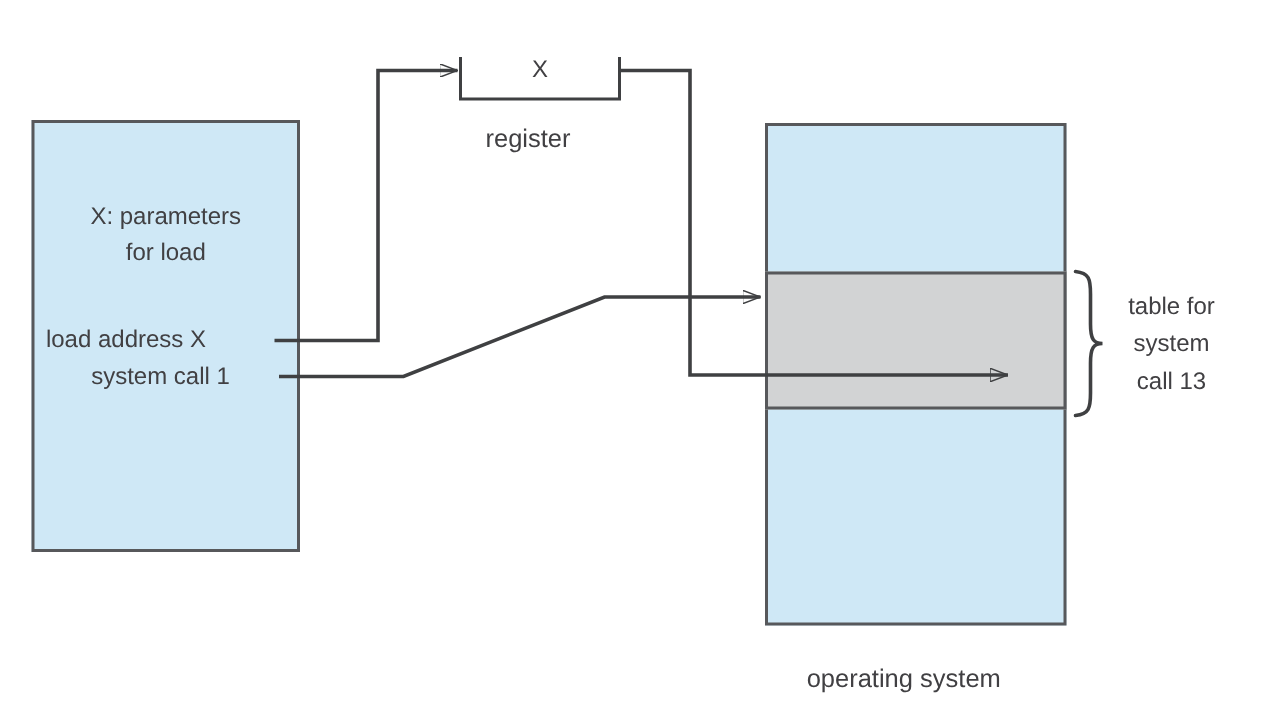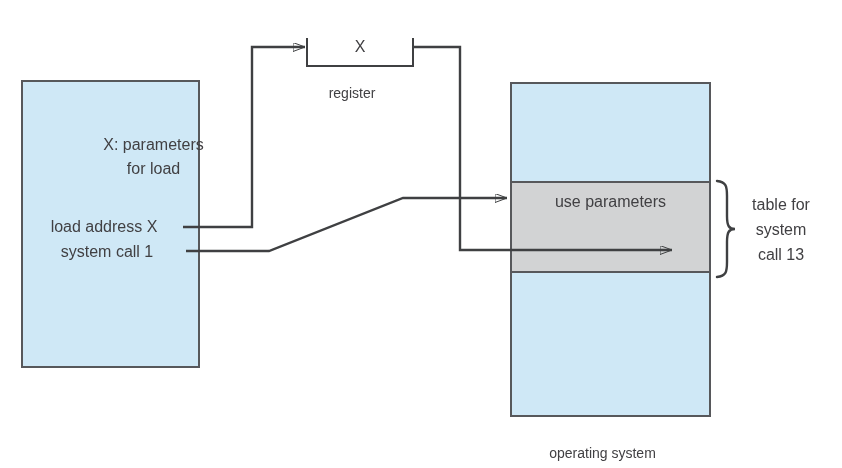--- a/index.html
+++ b/index.html
@@ -27,23 +27,23 @@
     border: 2px solid var(--border, #57585b);
     box-sizing: border-box;
   }
   .t {
     position: absolute;
     font-size: 16px;
     line-height: 24px;
     text-align: center;
     white-space: nowrap;
   }
-  .caption { font-size: 14px; line-height: 18px; }
-  .params-note   { left: 21px;  top: 133px; width: 179px; padding-left: 43px; }
-  .load-instr    { left: 24px;  top: 219px; width: 160px; line-height: 16px; text-align: center; }
+  .caption { font-size: 17px; line-height: 18px; }
+  .params-note   { left: 21px;  top: 133px; width: 179px; }
+  .load-instr    { left: 4px;  top: 219px; width: 160px; line-height: 16px; text-align: center; }
   .syscall-instr { left: 21px;  top: 244px; width: 172px; line-height: 16px; }
   .reg-value     { left: 307px; top: 39px;  width: 106px; line-height: 16px; }
   .reg-caption   { left: 299px; top: 84px;  width: 106px; }
   .handler-text  { left: 510px; top: 190px; width: 201px; }
   .user-caption  { left: 20px;  top: 380px; width: 160px; }
   .os-caption    { left: 502px; top: 444px; width: 201px; }
   .brace-note    { left: 737px; top: 192px; width: 88px; line-height: 25px; }
   svg.overlay {
     position: absolute;
     left: 0; top: 0;
@@ -64,21 +64,20 @@
     <div>X: parameters</div>
     <div>for load</div>
   </div>
   <div class="t load-instr">load address X</div>
   <div class="t syscall-instr">system call 1</div>
 
   <div class="t reg-value">X</div>
   <div class="t caption reg-caption">register</div>
 
   <div class="t handler-text">
-    <div>use parameters</div>
   </div>
   <div class="t caption os-caption">operating system</div>
 
   <div class="t brace-note">
     <div>table for</div>
     <div>system</div>
     <div>call 13</div>
   </div>
 
   <svg class="overlay" width="842" height="468" viewBox="0 0 842 468">

